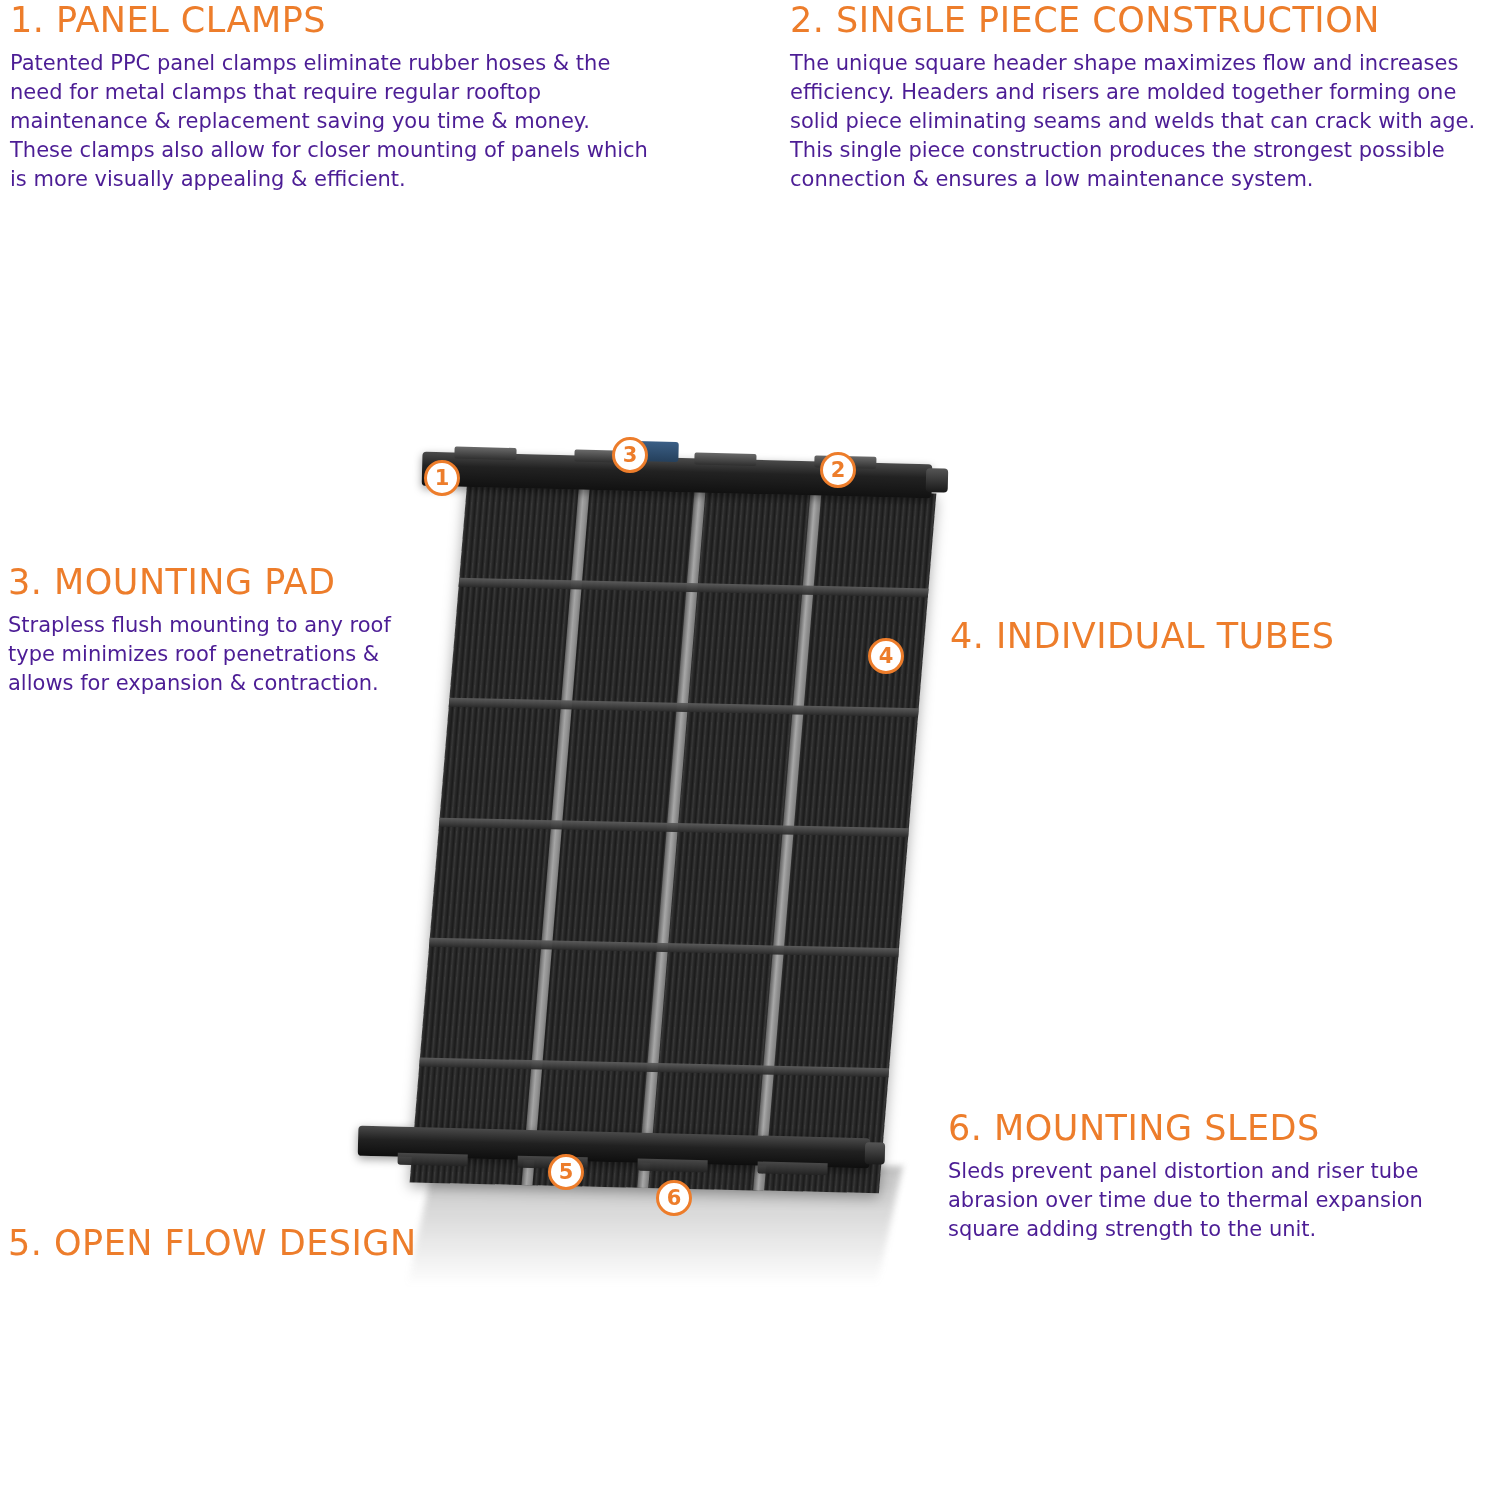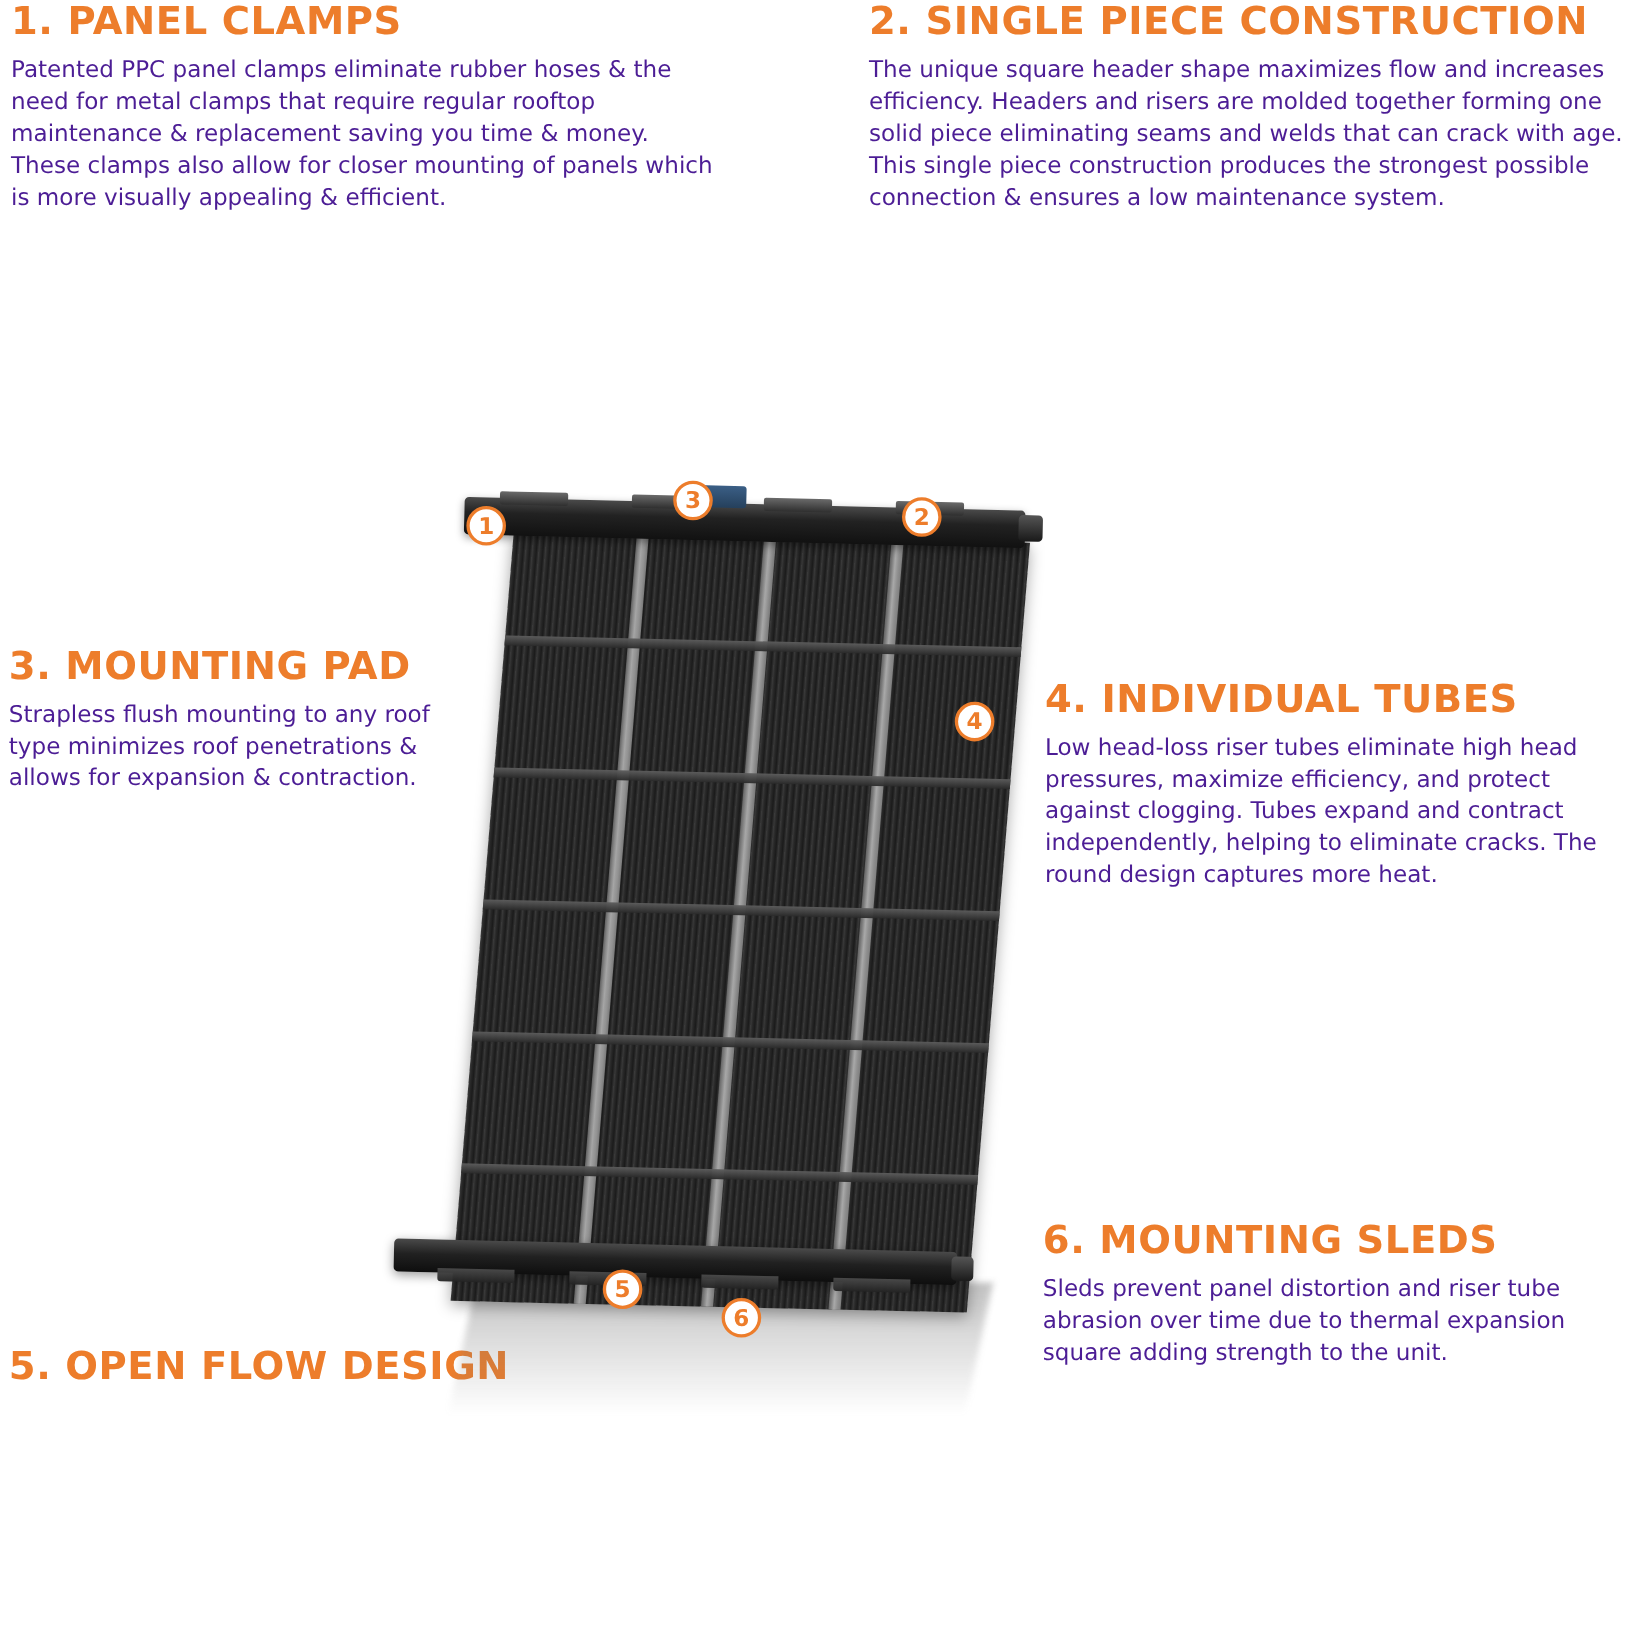--- a/index.html
+++ b/index.html
@@ -14,40 +14,40 @@
     overflow: hidden;
     font-family: "DejaVu Sans", sans-serif;
     color: #1a1a1a;
   }
   .feature {
     position: absolute;
   }
   .feature h2 {
     margin: 0 0 10px 0;
     font-family: "DejaVu Sans", sans-serif;
-    font-weight: bold;
+    font-weight: normal;
     font-size: 35px;
     line-height: 1.05;
     letter-spacing: 0.5px;
     color: #ED7D2B;
     text-transform: uppercase;
   }
   .feature p {
     margin: 0;
     font-size: 21px;
     line-height: 1.38;
     color: #4c1d95;
     font-family: "DejaVu Sans", sans-serif;
     font-weight: 400;
   }
 
   
   #f1 { left: 10px;  top: 2px;    width: 640px; }
   #f2 { left: 790px; top: 2px;    width: 700px; }
-  #f3 { left: 8px;   top: 588px;  width: 420px; }
+  #f3 { left: 8px;   top: 564px;  width: 420px; }
   #f4 { left: 950px; top: 590px;  width: 540px; margin-top: 28px; }
   #f5 { left: 8px;   top: 1225px; width: 590px; }
   #f6 { left: 948px; top: 1110px; width: 545px; }
 
   
   #panel-stage {
     position: absolute;
     left: 350px;
     top: 440px;
     width: 590px;
@@ -208,21 +208,20 @@
   <p>The unique square header shape maximizes flow and increases efficiency. Headers and risers are molded together forming one solid piece eliminating seams and welds that can crack with age. This single piece construction produces the strongest possible connection &amp; ensures a low maintenance system.</p>
 </div>
 
 <div class="feature" id="f3">
   <h2>3. MOUNTING PAD</h2>
   <p>Strapless flush mounting to any roof type minimizes roof penetrations &amp; allows for expansion &amp; contraction.</p>
 </div>
 
 <div class="feature" id="f4">
   <h2>4. INDIVIDUAL TUBES</h2>
-  <p>Low head-loss riser tubes eliminate high head pressures, maximize efficiency, and protect against clogging. Tubes expand and contract independently, helping to eliminate cracks. The round design captures more heat.</p>
 </div>
 
 <div class="feature" id="f5">
   <h2>5. OPEN FLOW DESIGN</h2>
 </div>
 
 <div class="feature" id="f6">
   <h2>6. MOUNTING SLEDS</h2>
   <p>Sleds prevent panel distortion and riser tube abrasion over time due to thermal expansion square adding strength to the unit.</p>
 </div>

